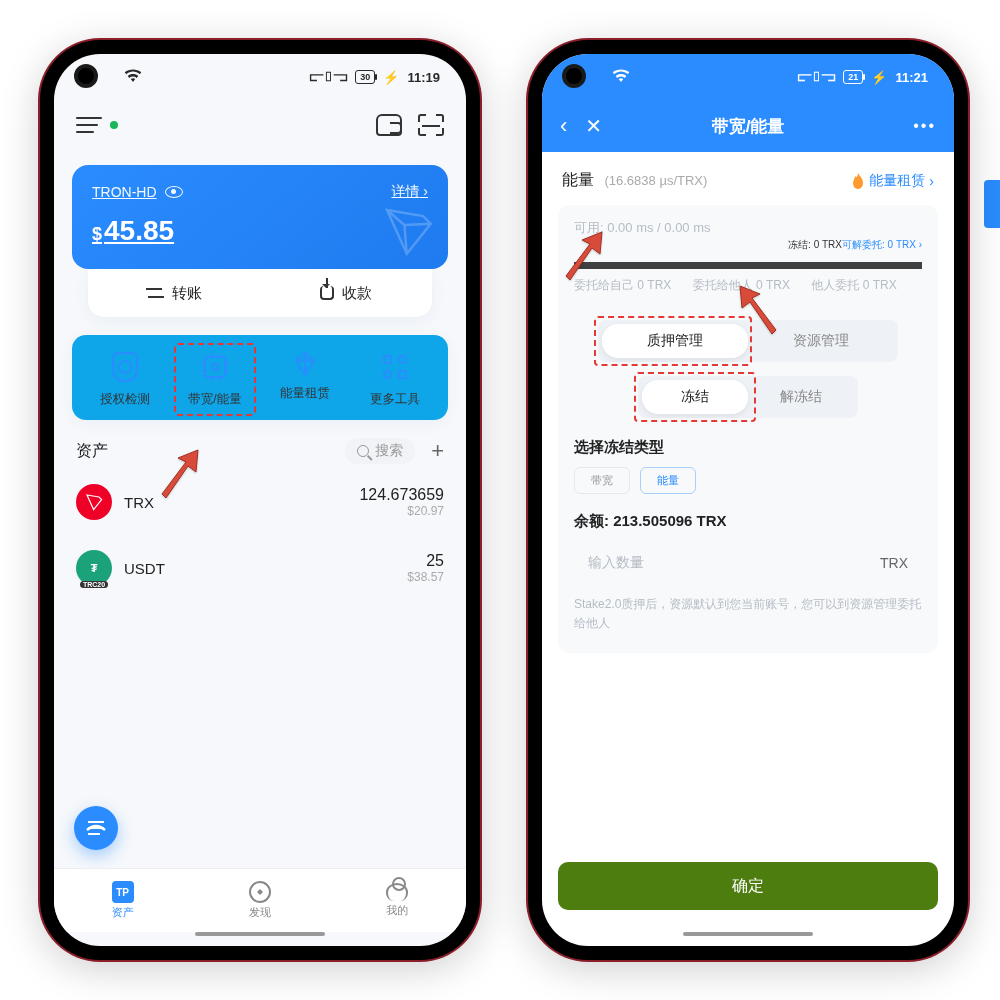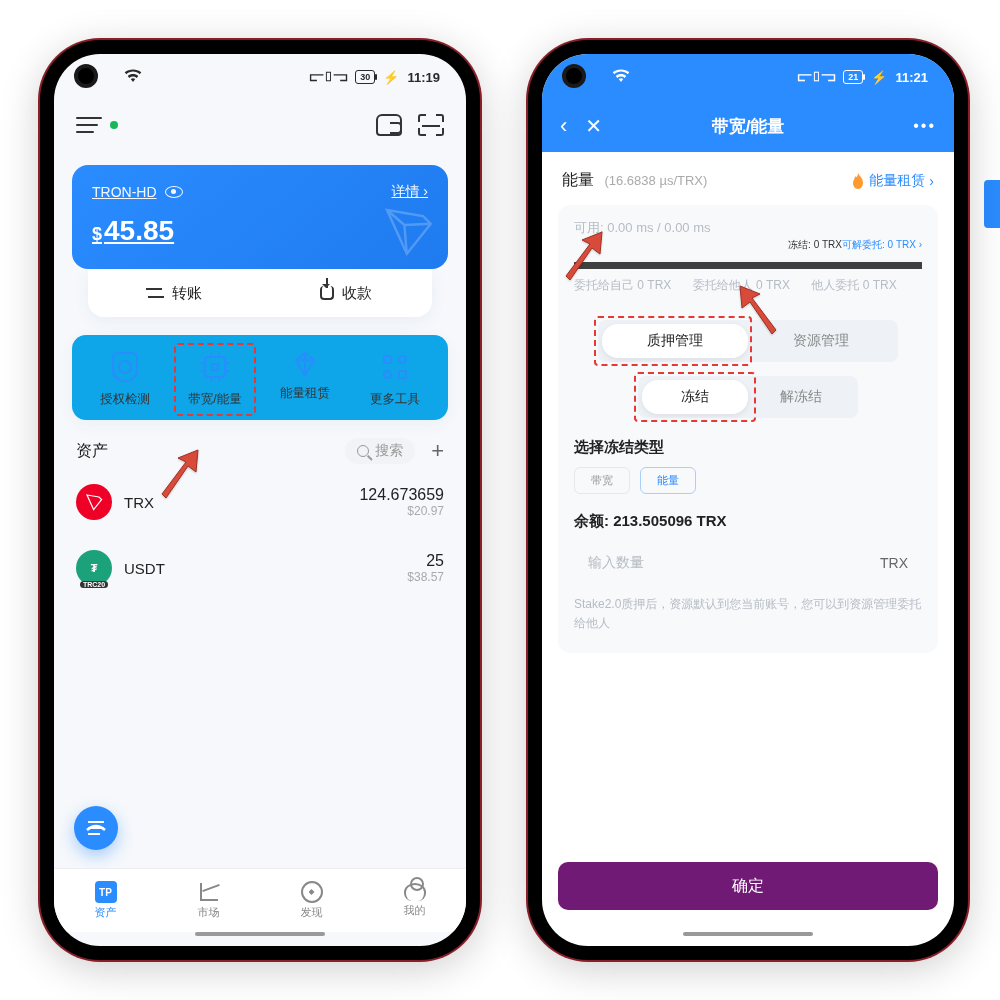--- a/index.html
+++ b/index.html
@@ -151,21 +151,21 @@
   .dashseg.b{left:-4px;width:122px;}
 
   .stitle{font-size:15px;font-weight:600;color:#222;margin:20px 0 10px;}
   .pillrow{display:flex;gap:10px;}
   .pill{padding:5px 16px;border:1px solid #e5e8ec;border-radius:6px;font-size:11px;color:#999;}
   .pill.active{color:#2a8cff;border-color:#a9cffc;}
   .balrow{margin-top:18px;font-size:15px;font-weight:600;color:#222;}
   .inputrow{margin-top:10px;background:#f7f9fb;border-radius:8px;height:44px;display:flex;align-items:center;padding:0 14px;justify-content:space-between;color:#b6bcc4;font-size:14px;}
   .inputrow .unit{color:#666;}
   .note{font-size:12px;color:#b6bcc4;line-height:1.6;margin-top:10px;}
-  .confirmbtn{position:absolute;left:16px;right:16px;bottom:36px;height:48px;background:#701a75;border-radius:10px;color:#fff;font-size:16px;display:flex;align-items:center;justify-content:center;}
+  .confirmbtn{position:absolute;left:16px;right:16px;bottom:36px;height:48px;background:#4d7c0f;border-radius:10px;color:#fff;font-size:16px;display:flex;align-items:center;justify-content:center;}
 
   .sidechip{position:absolute;right:0;top:180px;width:16px;height:48px;background:#2a8cff;border-radius:4px 0 0 4px;}
 </style>
 </head>
 <body>
 
 <div class="sidechip"></div>
 
 <div class="phone left">
   <div class="camera"></div>
@@ -320,26 +320,20 @@
           <path d="M3 14 Q12 6 21 14" stroke="#fff" stroke-width="2.5" fill="none"></path>
         </svg>
     </div>
 
     <div class="tabbar">
       <div class="tab active">
           <div class="tabicon assets">TP</div>
           <span>资产</span>
         </div>
       <div class="tab">
-          <div class="tabicon market">
-            <span></span>
-          </div>
-          <span>市场</span>
-        </div>
-      <div class="tab">
           <div class="tabicon discover"></div>
           <span>发现</span>
         </div>
       <div class="tab">
           <div class="tabicon mine"></div>
           <span>我的</span>
         </div>
     </div>
   </div>
 </div>

